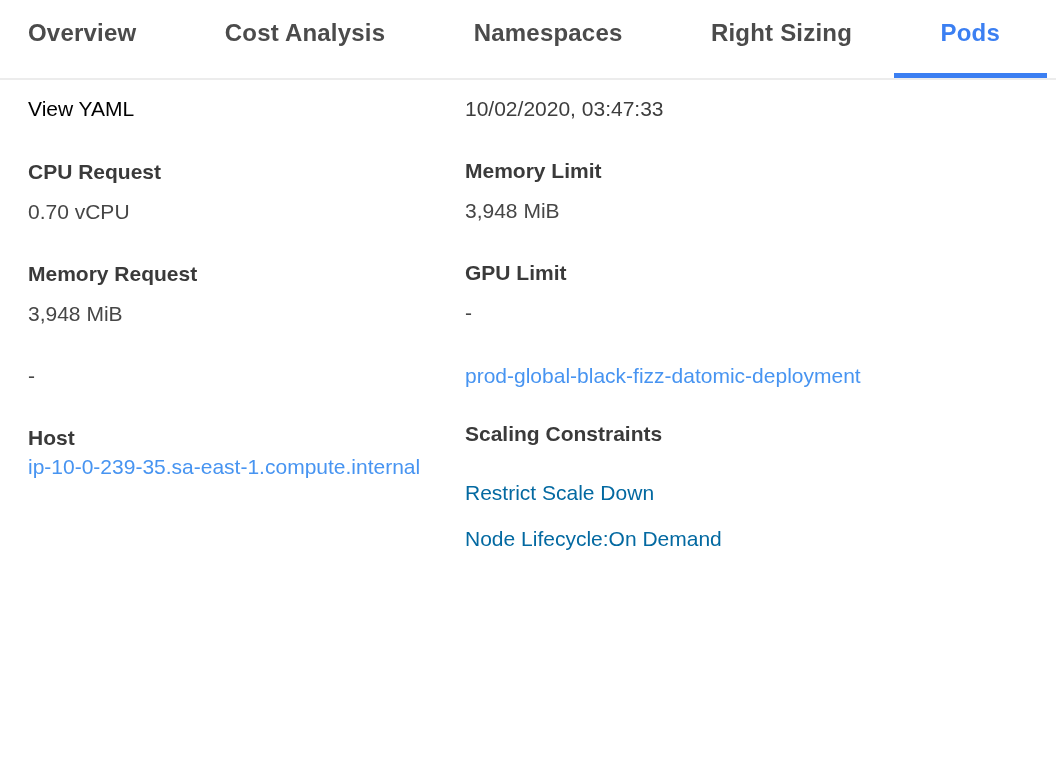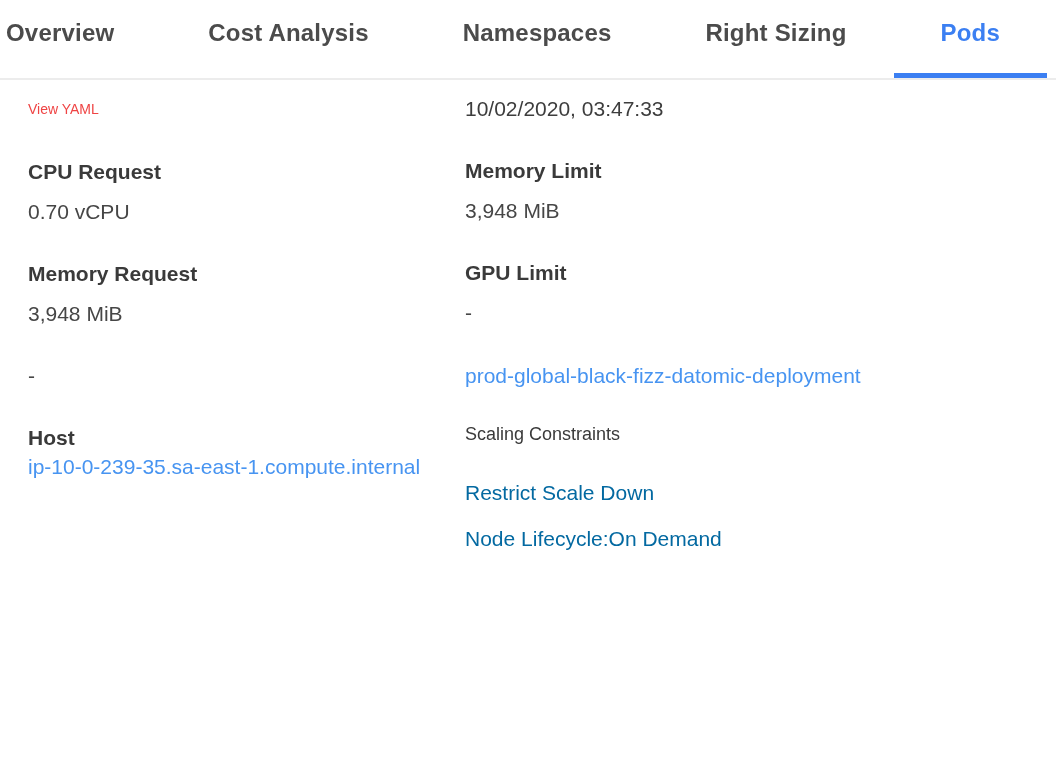--- a/index.html
+++ b/index.html
@@ -13,21 +13,21 @@
   
   .tabbar {
     position: relative;
     height: 80px;
     border-bottom: 2px solid #ececec;
   }
   .tabs {
     display: flex;
     justify-content: space-between;
     align-items: flex-start;
-    padding: 19px 56px 0 6px;
+    padding: 19px 56px 0 28px;
   }
   .tab {
     font-size: 24px;
     font-weight: 600;
     color: #4b4b4b;
     letter-spacing: 0.2px;
     white-space: nowrap;
     cursor: pointer;
   }
   .tab.active { color: #3b7ff2; }
@@ -42,22 +42,22 @@
 
   
   .content {
     display: flex;
     padding: 15px 0 0 28px;
   }
   .col-left  { width: 437px; flex: none; }
   .col-right { flex: 1; min-width: 0; }
 
   .link {
-    color: #ef4444;
-    font-size: 14px;
+    color: #000000;
+    font-size: 21px;
     line-height: 28px;
     text-decoration: none;
     cursor: pointer;
     display: inline-block;
   }
   .timestamp {
     font-size: 21px;
     line-height: 28px;
     color: #3d3d3d;
   }
@@ -81,23 +81,23 @@
     line-height: 30px;
     word-break: break-all;
     overflow-wrap: break-word;
     cursor: pointer;
   }
   .host-link { max-width: 310px; }
   .deploy-link { max-width: 342px; margin-top: 47px; }
 
   .sc-label {
     margin-top: 29px;
-    font-size: 18px;
+    font-size: 21px;
     line-height: 28px;
-    font-weight: 400;
+    font-weight: 700;
     color: #3a3a3a;
   }
   .sc-item {
     font-size: 21px;
     line-height: 28px;
     color: #0369a1;
   }
   .sc-item-1 { margin-top: 31px; }
   .sc-item-2 { margin-top: 18px; }
 </style>

